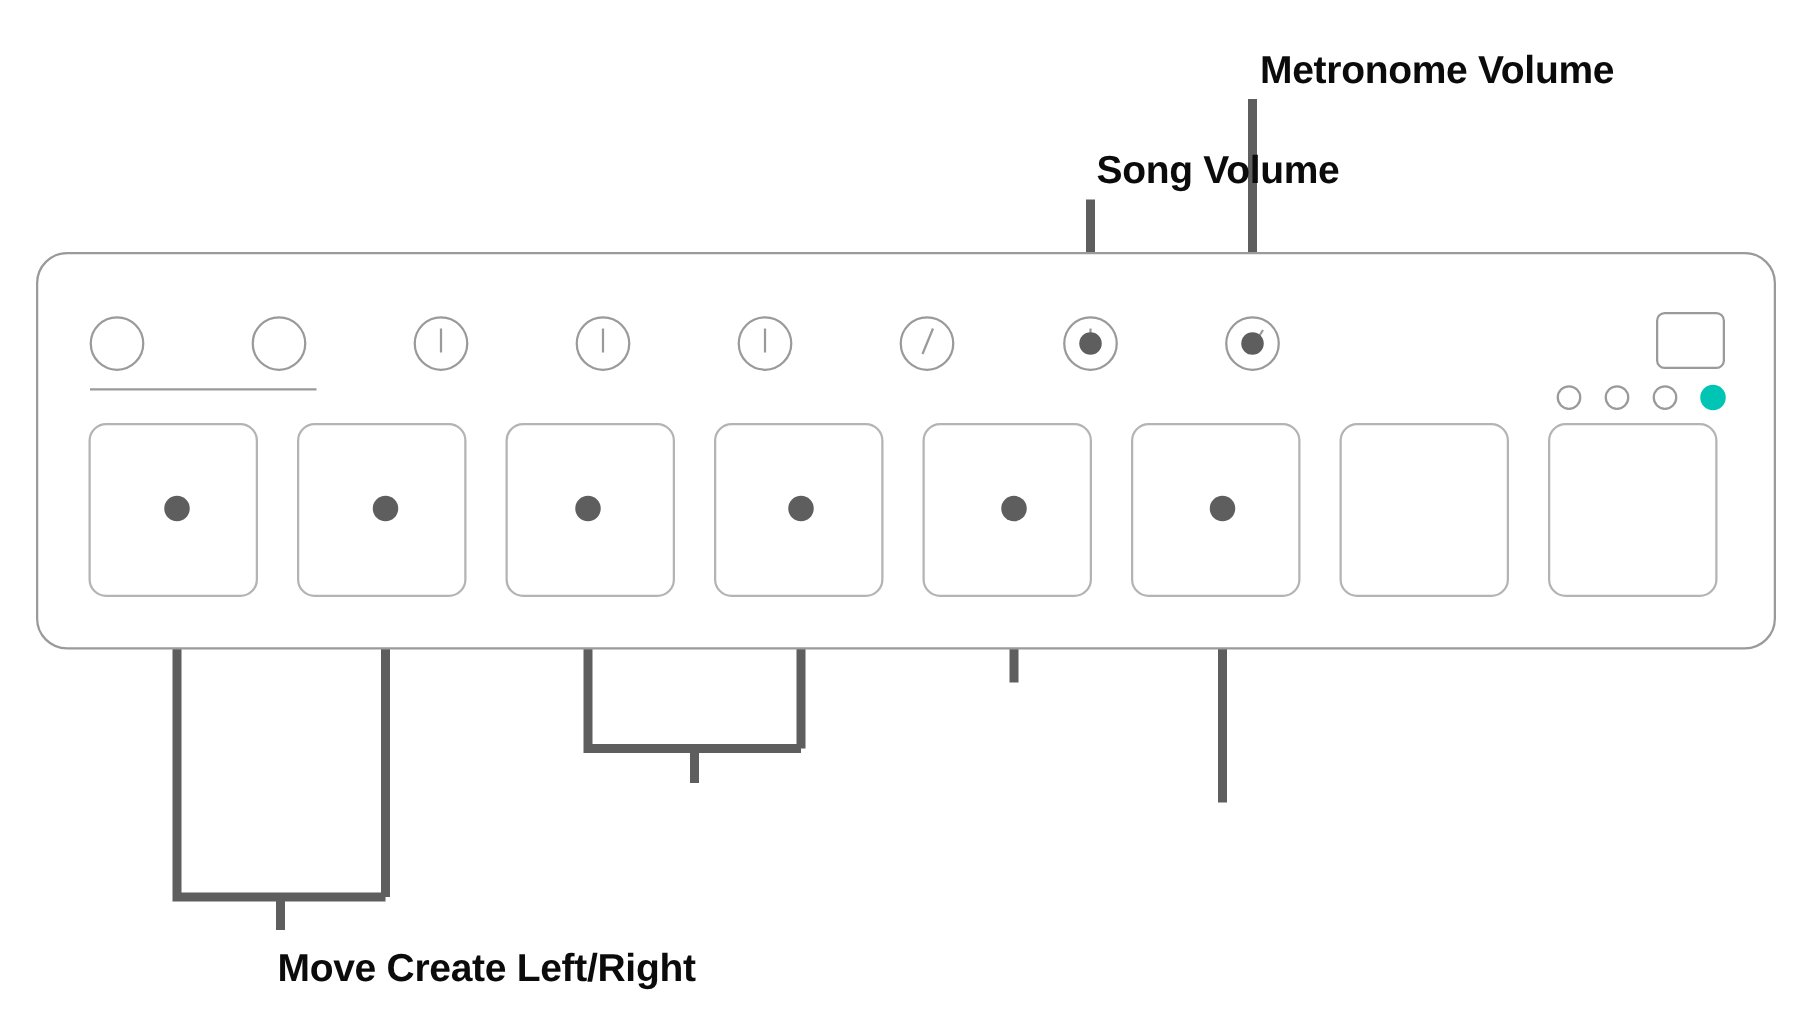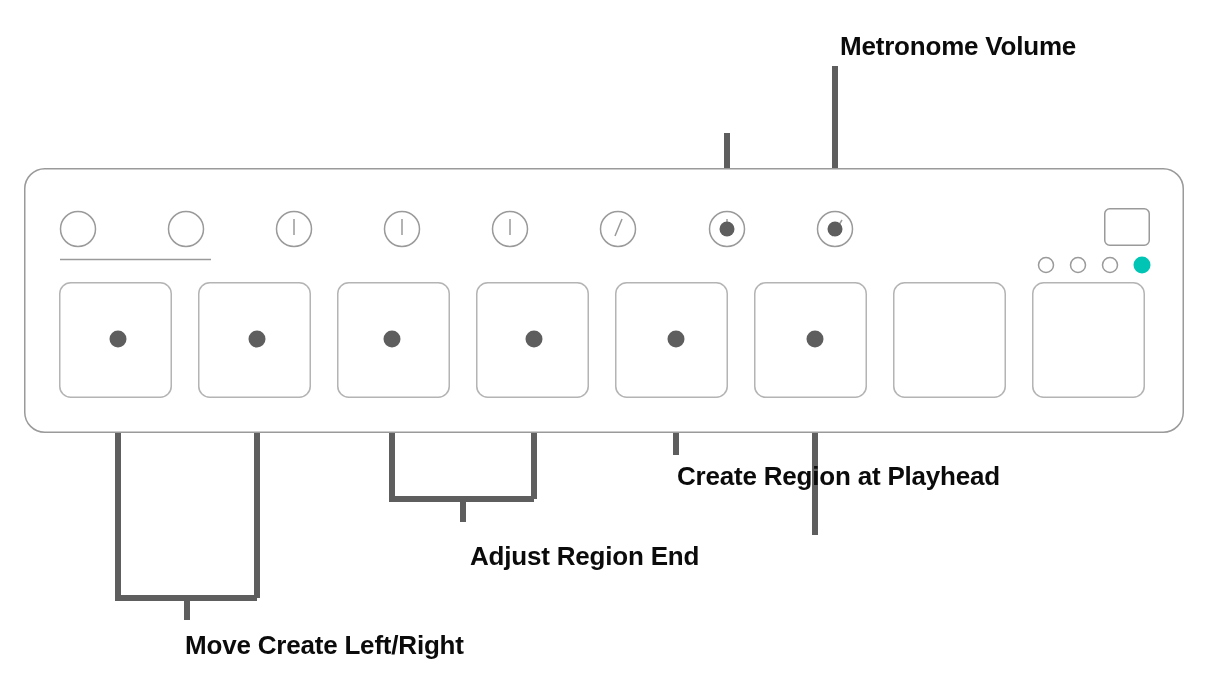--- a/index.html
+++ b/index.html
@@ -119,21 +119,20 @@
       <circle cx="676" cy="339" r="8.5"></circle>
       <circle cx="815" cy="339" r="8.5"></circle>
       <circle cx="727" cy="229" r="7.5"></circle>
       <circle cx="835" cy="229" r="7.5"></circle>
     </g>
 
   </svg>
 
   <div class="callout-label lbl-26" style="left:840px; top:33px;">Metronome Volume</div>
 
-
-  <div class="callout-label lbl-26" style="left:677px; top:463px;">Create Region at Playhead</div>
+  <div class="callout-label lbl-26" style="left:731px; top:100px;">Song Volume</div>
 
 
-  <div class="callout-label lbl-26" style="left:470px; top:543px;">Adjust Region End</div>
+
 
   <div class="callout-label lbl-26" style="left:185px; top:632px;">Move Create Left/Right</div>
 
 </div>
 
 </body></html>

